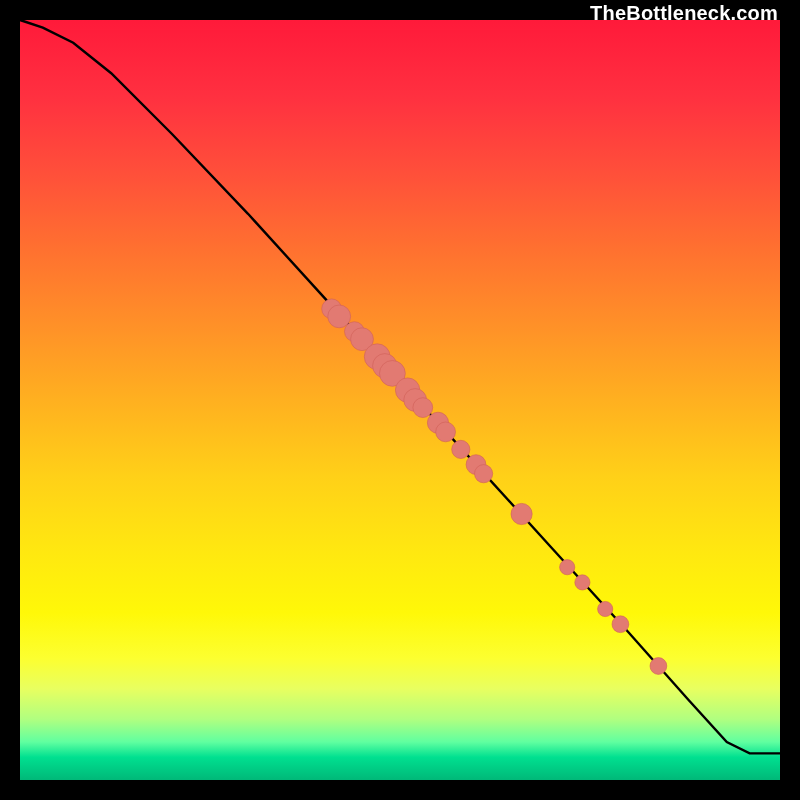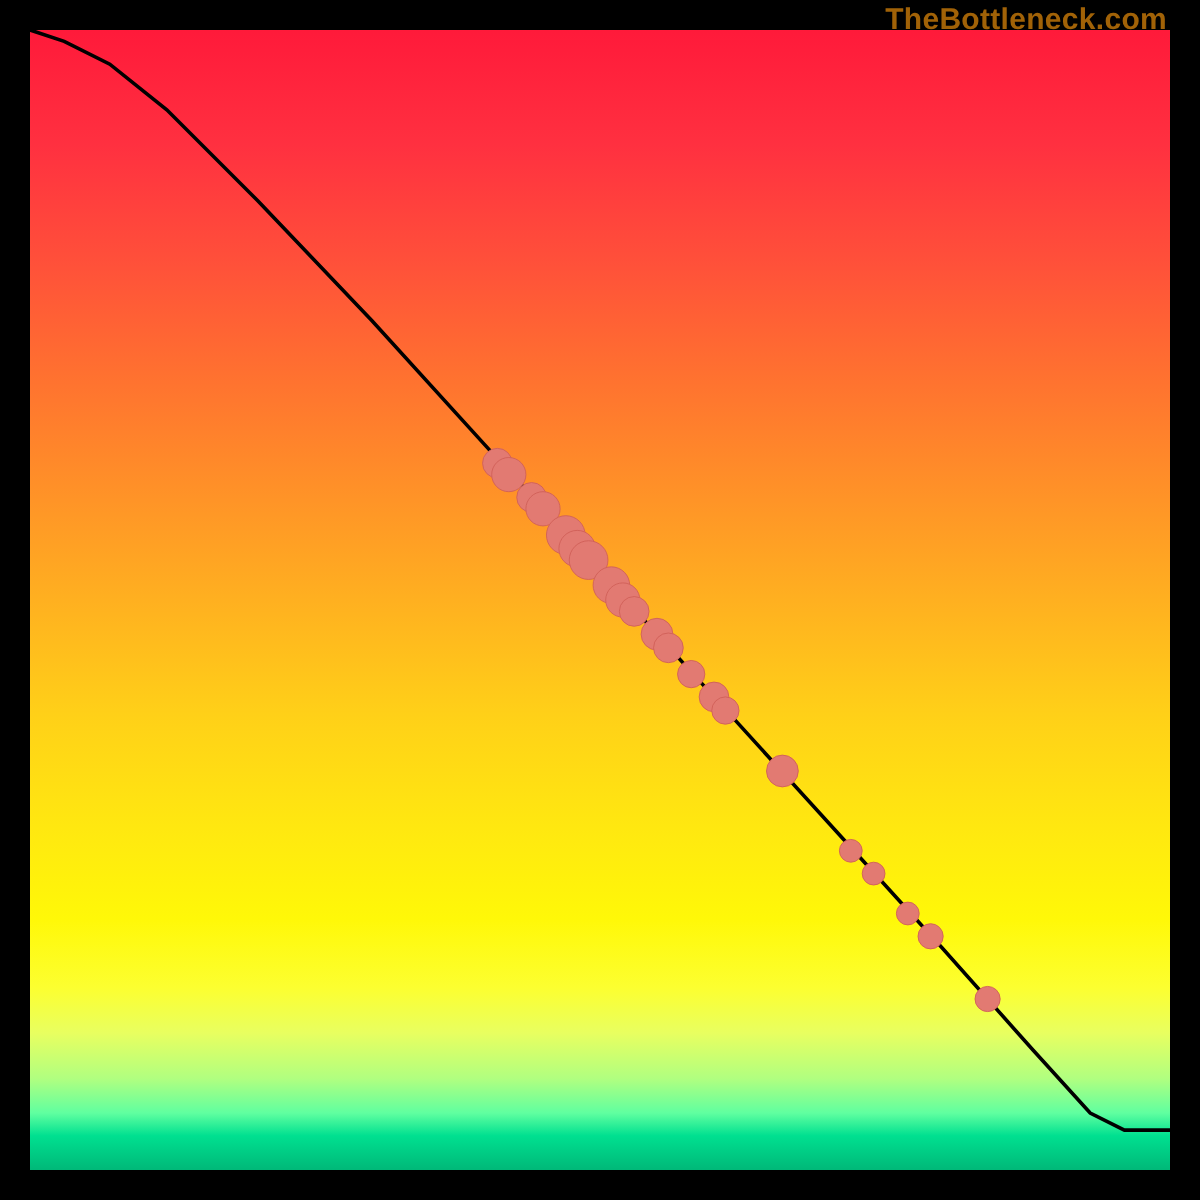--- a/index.html
+++ b/index.html
@@ -31,21 +31,21 @@
       #b0ff80 92%,
       #60ffa0 95%,
       #00e090 97%,
       #00b878 100%
     );
   }
   .watermark {
     position: absolute;
     top: 2px;
     right: 22px;
-    color: #a16207;
+    color: #ffffff;
     font-size: 20px;
     font-weight: bold;
     font-family: Arial, sans-serif;
     letter-spacing: 0.2px;
   }
   svg.plot {
     position: absolute;
     top: 20px;
     left: 20px;
     width: 760px;

